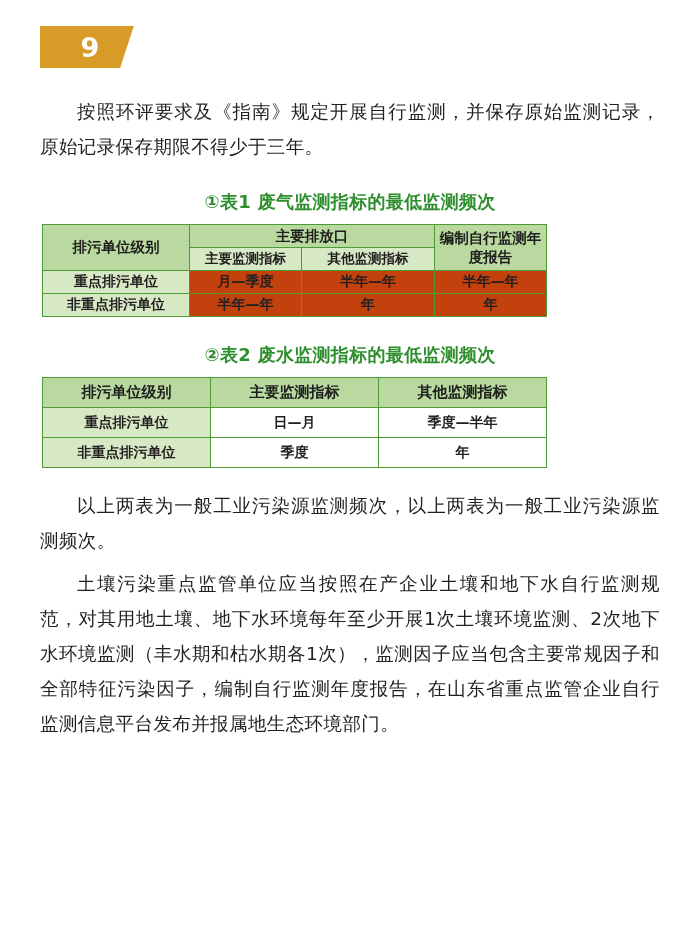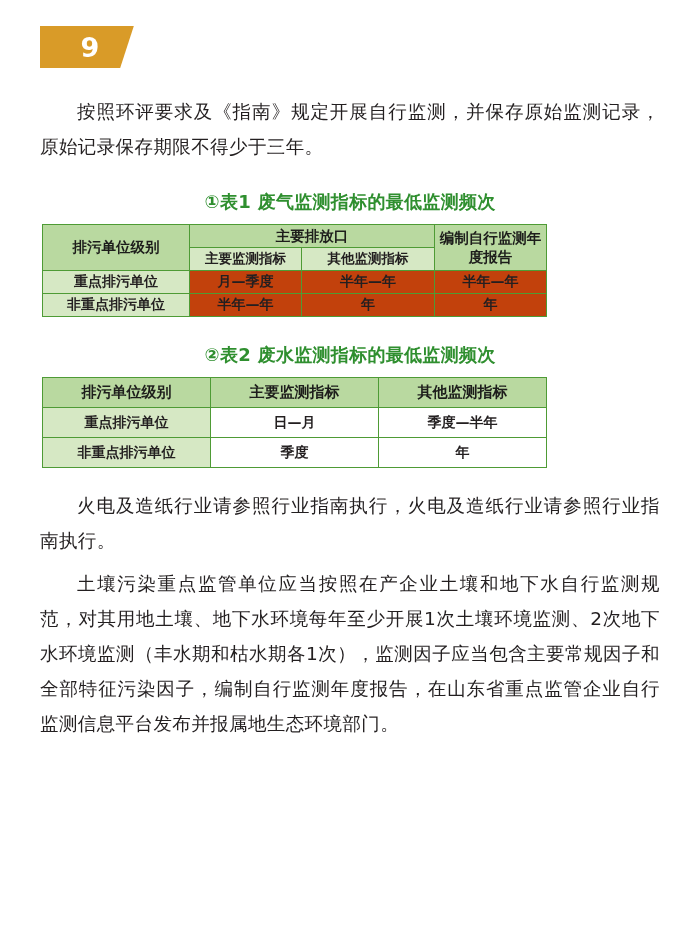--- a/index.html
+++ b/index.html
@@ -217,18 +217,18 @@
         </tr>
         <tr>
           <td class="side">非重点排污单位</td>
           <td class="cell">季度</td>
           <td class="cell">年</td>
         </tr>
       </tbody>
     </table>
   </div>
 
-  <p class="para">火电及造纸行业请参照行业指南执行，火电及造纸行业请参照行业指南执行。</p>
+  <p class="para">以上两表为一般工业污染源监测频次，以上两表为一般工业污染源监测频次。</p>
 
 
   <p class="para" style="margin-top:8px">土壤污染重点监管单位应当按照在产企业土壤和地下水自行监测规范，对其用地土壤、地下水环境每年至少开展1次土壤环境监测、2次地下水环境监测（丰水期和枯水期各1次），监测因子应当包含主要常规因子和全部特征污染因子，编制自行监测年度报告，在山东省重点监管企业自行监测信息平台发布并报属地生态环境部门。</p>
 
 </div>
 
 </body></html>

